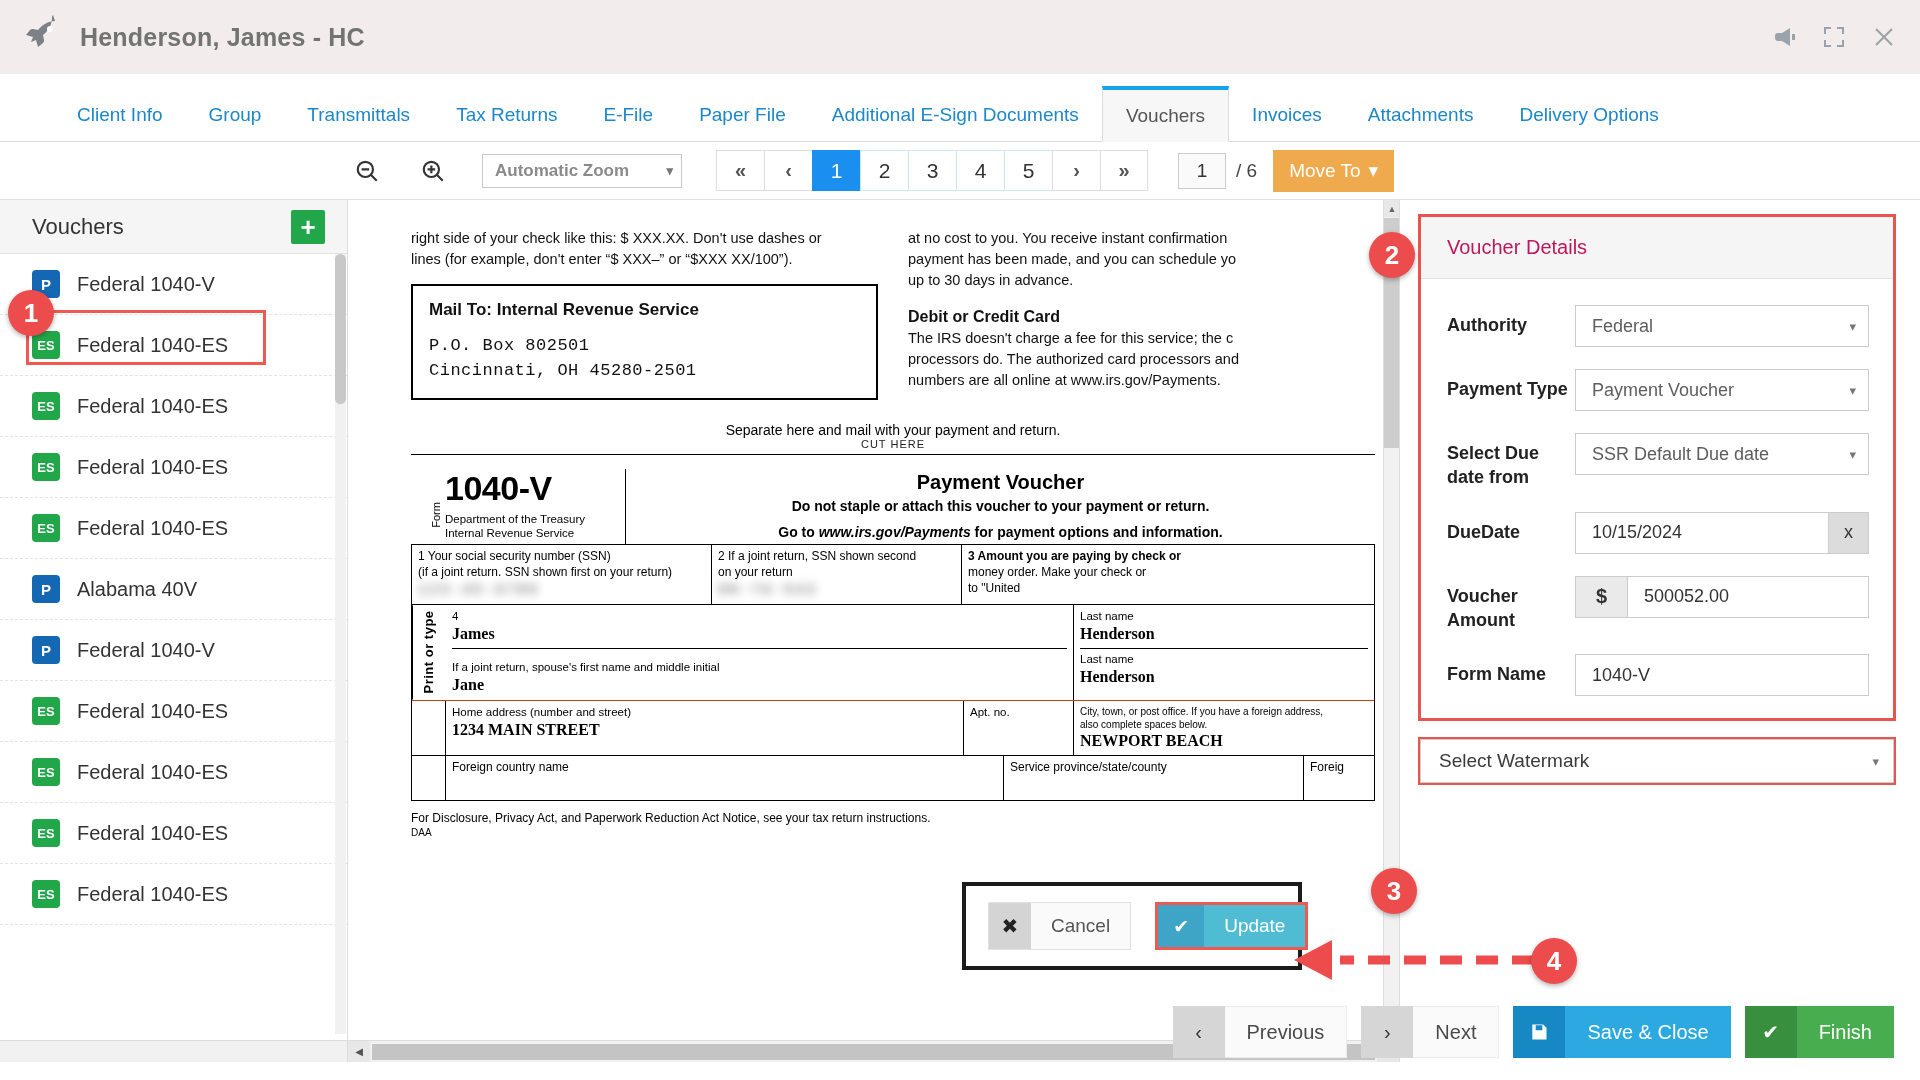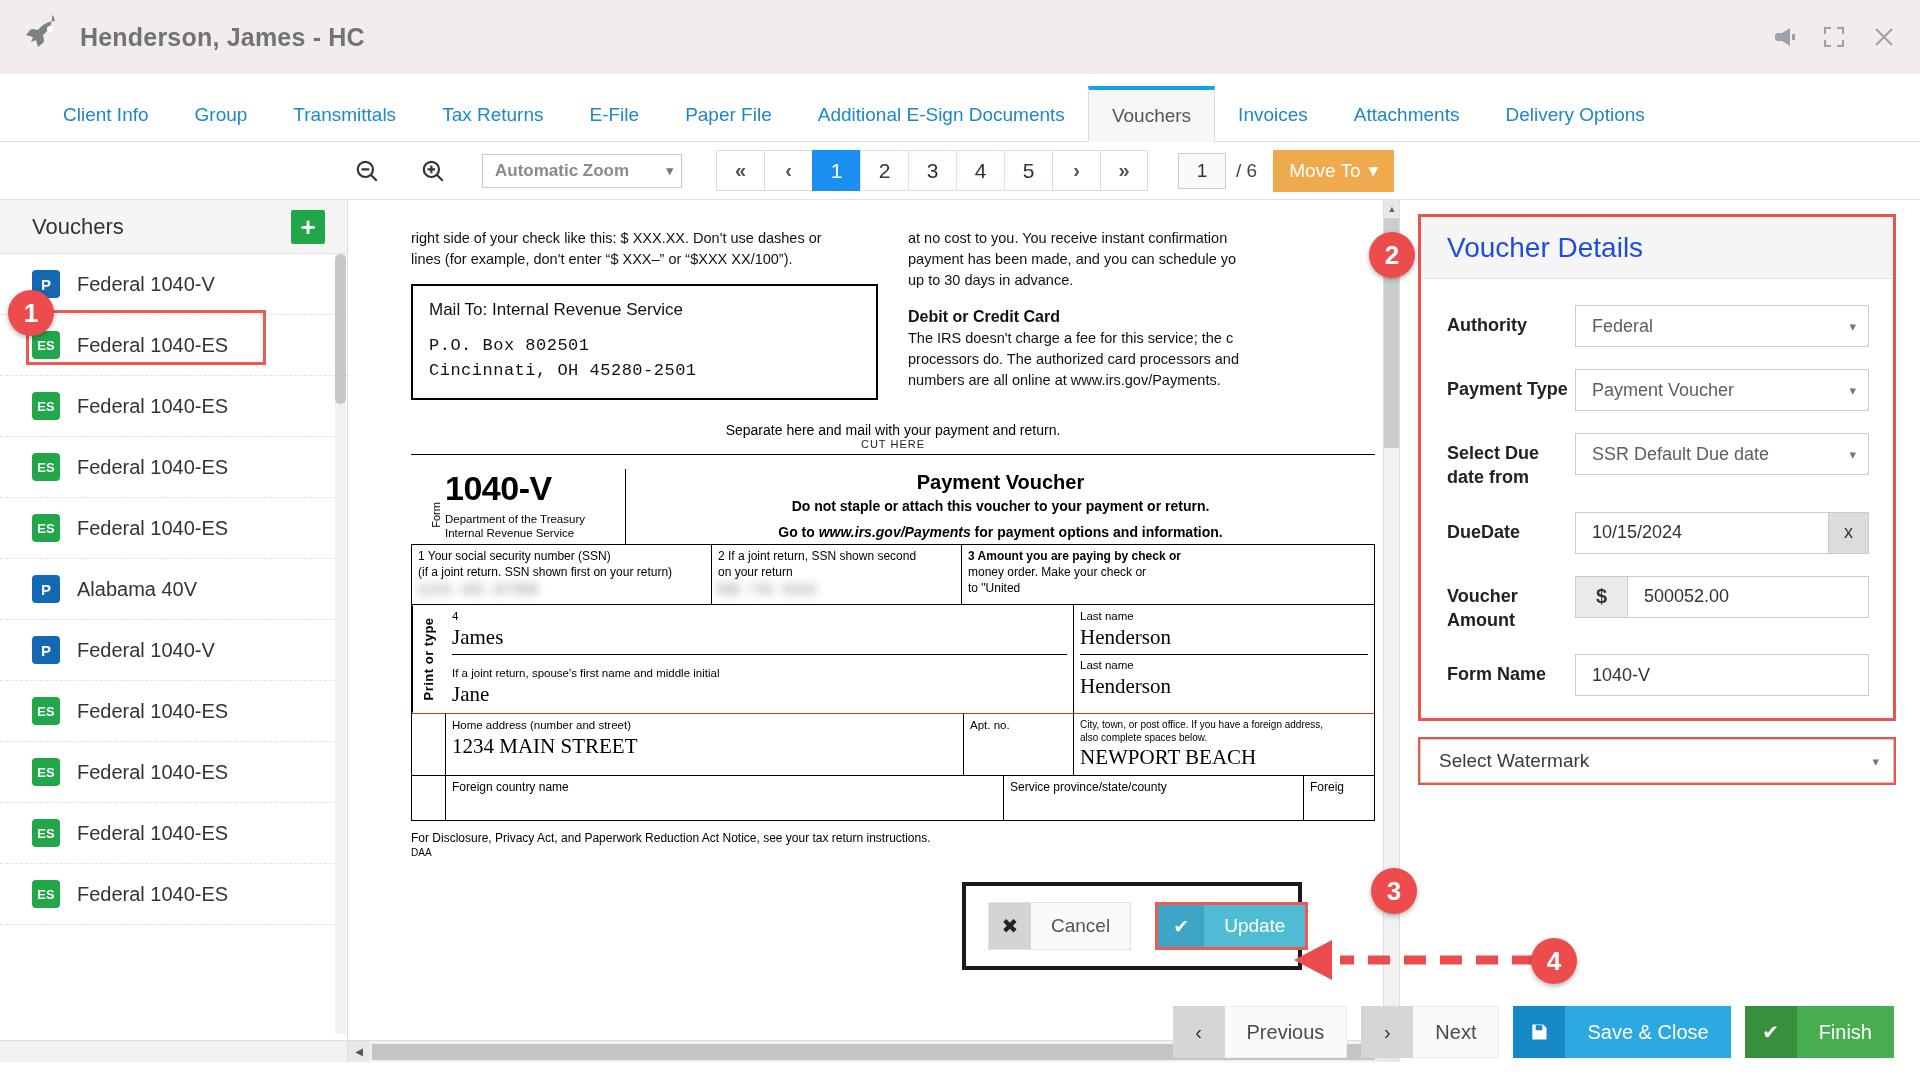--- a/index.html
+++ b/index.html
@@ -23,21 +23,21 @@
   .titlebar-actions {
     position: absolute; right: 24px; top: 50%; transform: translateY(-50%);
     display: flex; align-items: center; gap: 26px;
   }
   .tb-icon { width: 24px; height: 24px; color: #9aa3ab; cursor: pointer; }
   .tb-icon svg { width: 100%; height: 100%; display: block; }
 
   
   .tabbar {
     height: 68px; background: #fff; border-bottom: 1px solid #dcdcdc;
-    display: flex; align-items: flex-end; padding-left: 40px; position: relative;
+    display: flex; align-items: flex-end; padding-left: 54px; position: relative;
   }
   .tab {
     font-size: 19px; color: #1c87c9; padding: 0 23px; height: 52px;
     display: flex; align-items: center; cursor: pointer; white-space: nowrap;
     position: relative; background: transparent;
   }
   .tab.active {
     color: #555; background: #f7f7f7;
     border: 1px solid #dcdcdc; border-bottom-color: #f7f7f7;
     border-top: 4px solid #13a3e8; height: 56px; margin-bottom: -1px;
@@ -134,21 +134,21 @@
   }
   .pdf-page {
     position: absolute; left: 45px; top: 16px; width: 1000px;
     background: #fff; font-family: "Liberation Sans", sans-serif;
   }
   .pdf-cols { display: flex; gap: 30px; padding: 12px 18px 0 18px; }
   .pdf-col { flex: 1; font-size: 14.5px; color: #111; line-height: 1.45; }
   .mailbox {
     border: 2px solid #000; padding: 12px 16px 14px; margin-top: 14px;
   }
-  .mailbox .m1 { font-weight: normal; font-size: 17px; margin-bottom: 10px; }
+  .mailbox .m1 { font-weight: bold; font-size: 17px; margin-bottom: 10px; }
   .mailbox .m2 { font-family: "Liberation Mono", monospace; font-size: 17px; line-height: 1.5; letter-spacing: .5px; }
   .sep-line { text-align: center; font-size: 14px; margin-top: 22px; }
   .cut-here { text-align: center; font-size: 11px; letter-spacing: 1px; color: #222; }
   .cut-rule { border-top: 1px solid #000; margin: 4px 18px 0; }
 
   .form-head { display: flex; border-bottom: none; margin: 14px 18px 0; }
   .fh-left { width: 215px; border-right: 1px solid #000; padding-bottom: 4px; }
   .form-no { font-size: 34px; font-weight: bold; letter-spacing: -.5px; }
   .dept { font-size: 11.5px; line-height: 1.25; margin-top: 4px; }
   .fh-right { flex: 1; text-align: center; padding-top: 2px; }
@@ -157,21 +157,21 @@
   .pv-go { font-size: 14px; font-weight: bold; margin-top: 10px; }
 
   .grid-box { margin: 0 18px; border: 1px solid #000; }
   .gr { display: flex; }
   .gc { border-right: 1px solid #000; padding: 4px 6px; font-size: 12px; line-height: 1.3; }
   .gc:last-child { border-right: none; }
   .blurred {
     filter: blur(5px); font-family: "Liberation Mono", monospace;
     font-size: 15px; color: #555; letter-spacing: 2px;
   }
-  .hand { font-family: "Liberation Serif", serif; font-size: 21px; font-weight: normal; }
+  .hand { font-family: "Liberation Serif", serif; font-size: 16px; font-weight: bold; }
   .smalllbl { font-size: 11.5px; }
   .pot {
     writing-mode: vertical-rl; transform: rotate(180deg);
     font-size: 13px; font-weight: bold; letter-spacing: .5px;
     display: flex; align-items: center; justify-content: center;
   }
   .disclose { font-size: 12px; margin: 10px 18px 0; }
   .daa { font-size: 10px; margin: 2px 18px 0; }
 
   .viewer-vbar {
@@ -200,21 +200,21 @@
     width: 520px; background: #fff; position: relative;
     display: flex; flex-direction: column;
   }
   .details-box {
     margin: 14px 24px 0 18px; border: 3px solid #e8544e; position: relative;
   }
   .details-head {
     height: 62px; background: #f5f5f5; border-bottom: 1px solid #e4e4e4;
     display: flex; align-items: center; padding-left: 26px;
   }
-  .details-head-title { font-size: 28px; color: #1d4ed8; }
+  .details-head-title { font-size: 20px; color: #be185d; }
   .details-body { padding: 26px 24px 18px 26px; }
   .frow { display: flex; align-items: flex-start; margin-bottom: 22px; }
   .flabel {
     width: 128px; font-size: 18px; font-weight: bold; color: #222;
     line-height: 1.35; padding-top: 8px; flex: none;
   }
   .fctrl { flex: 1; }
   .fselect {
     height: 42px; border: 1px solid #ccc; background: #fff;
     display: flex; align-items: center; justify-content: space-between;

